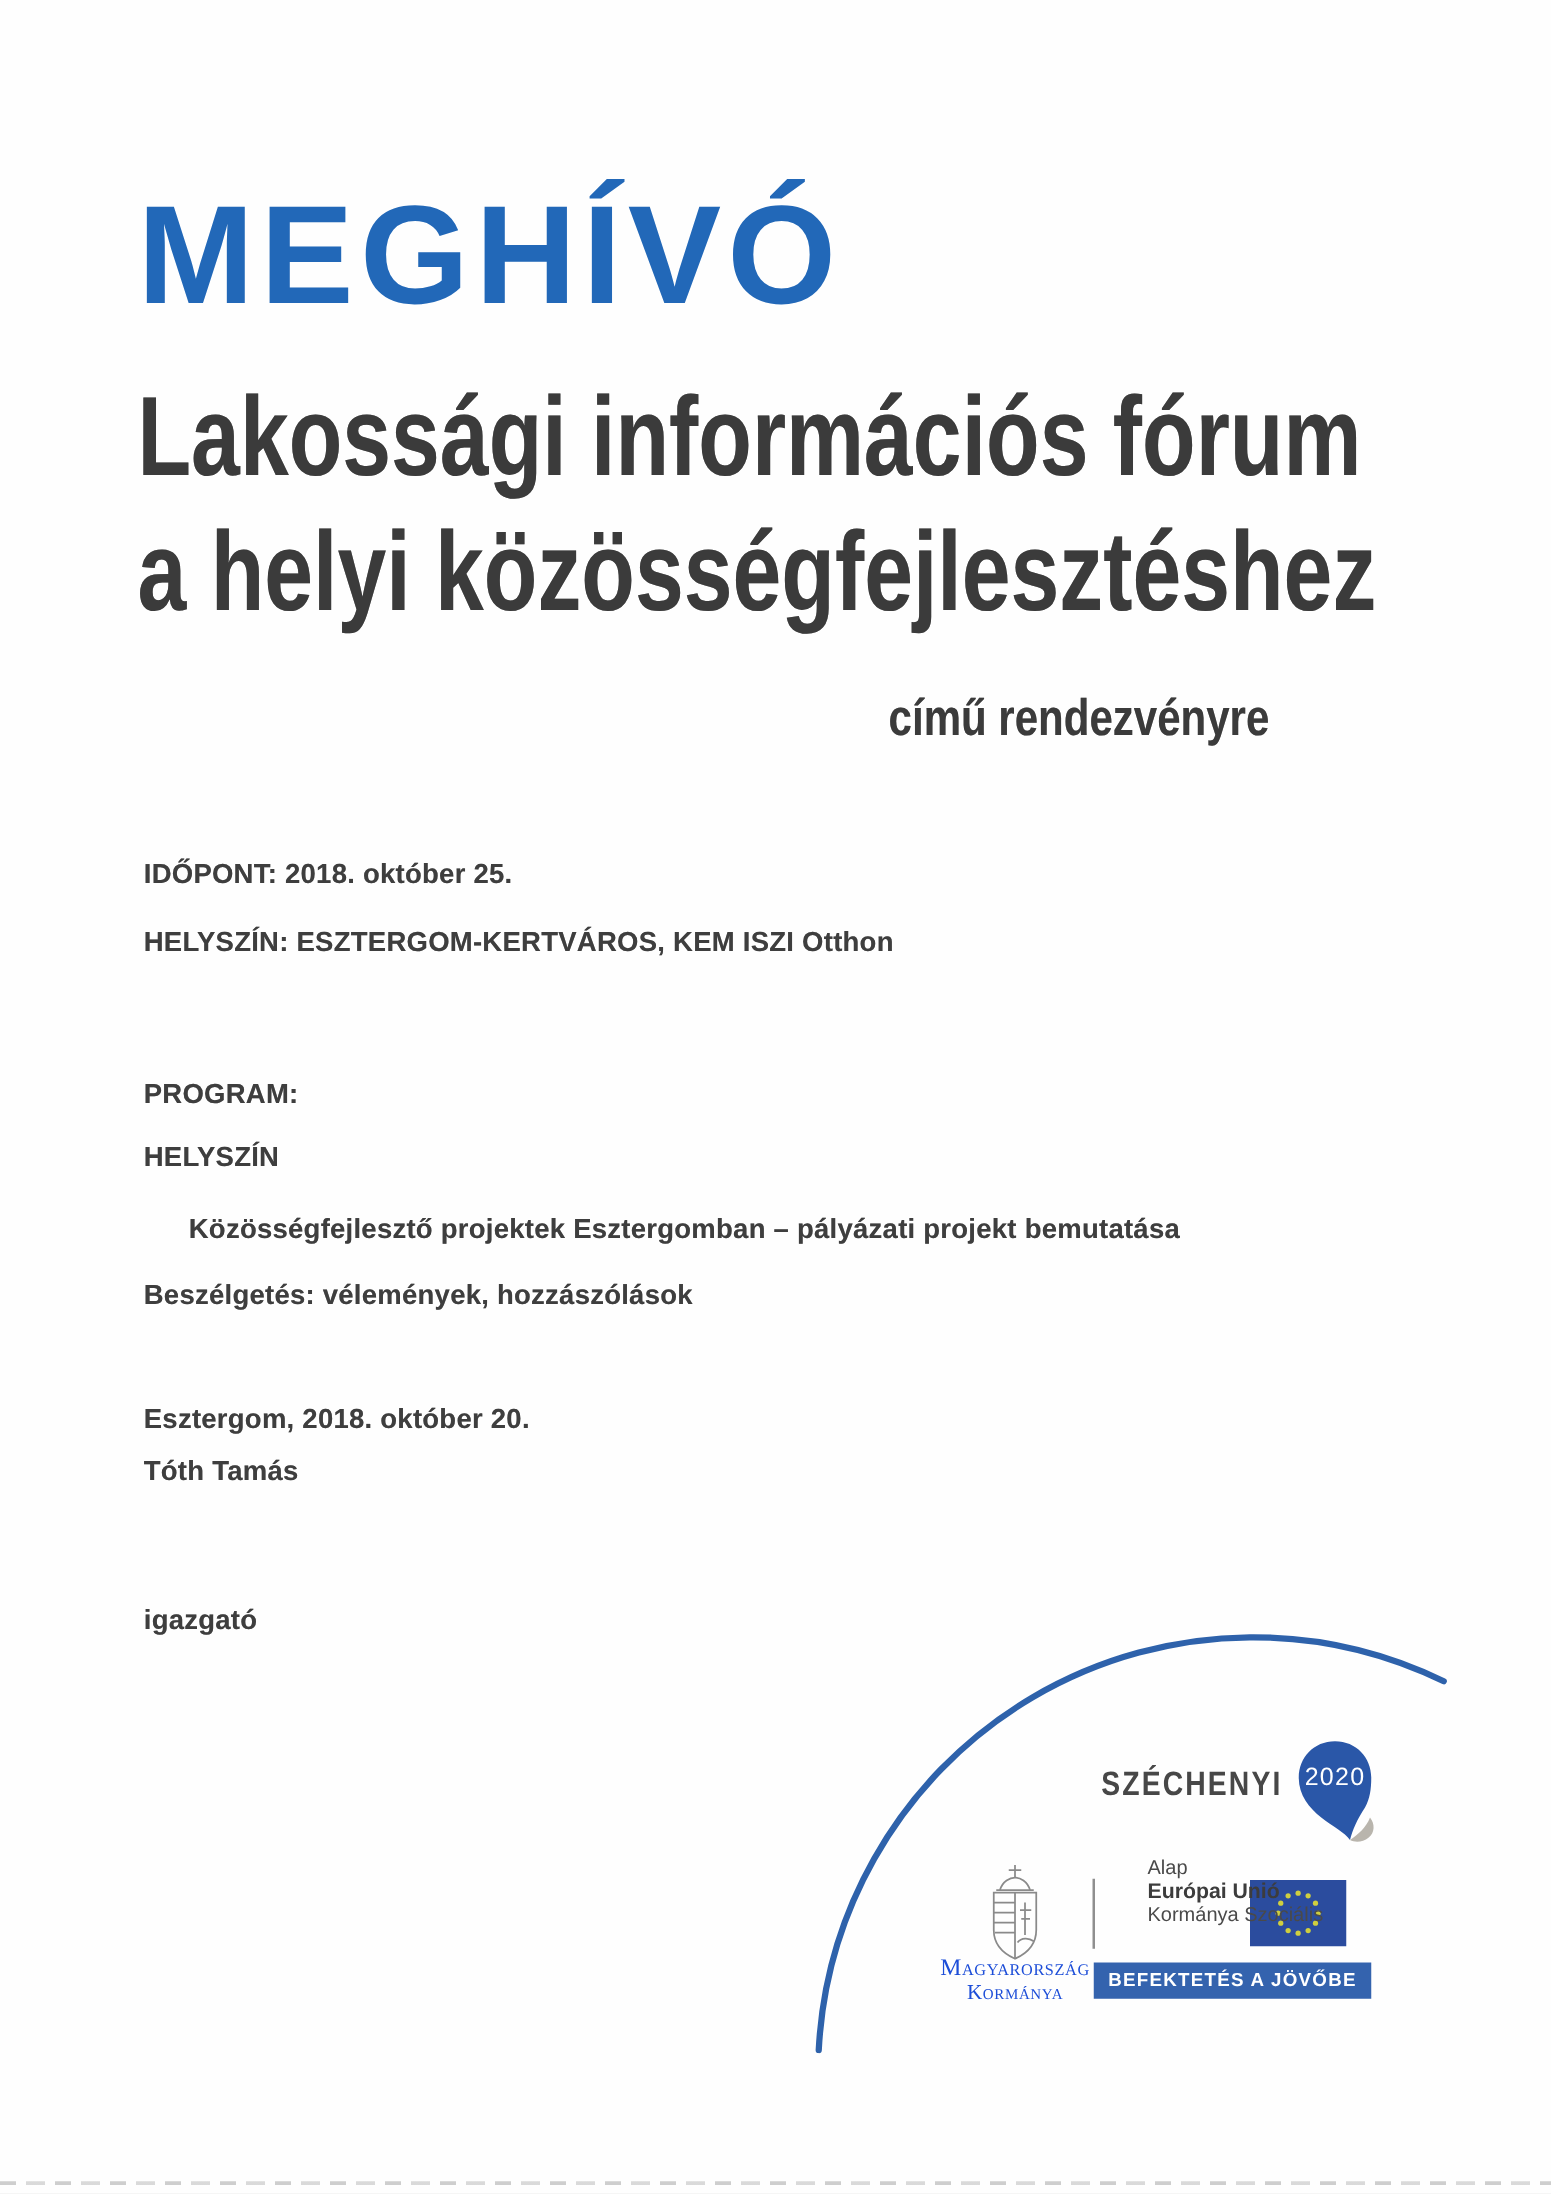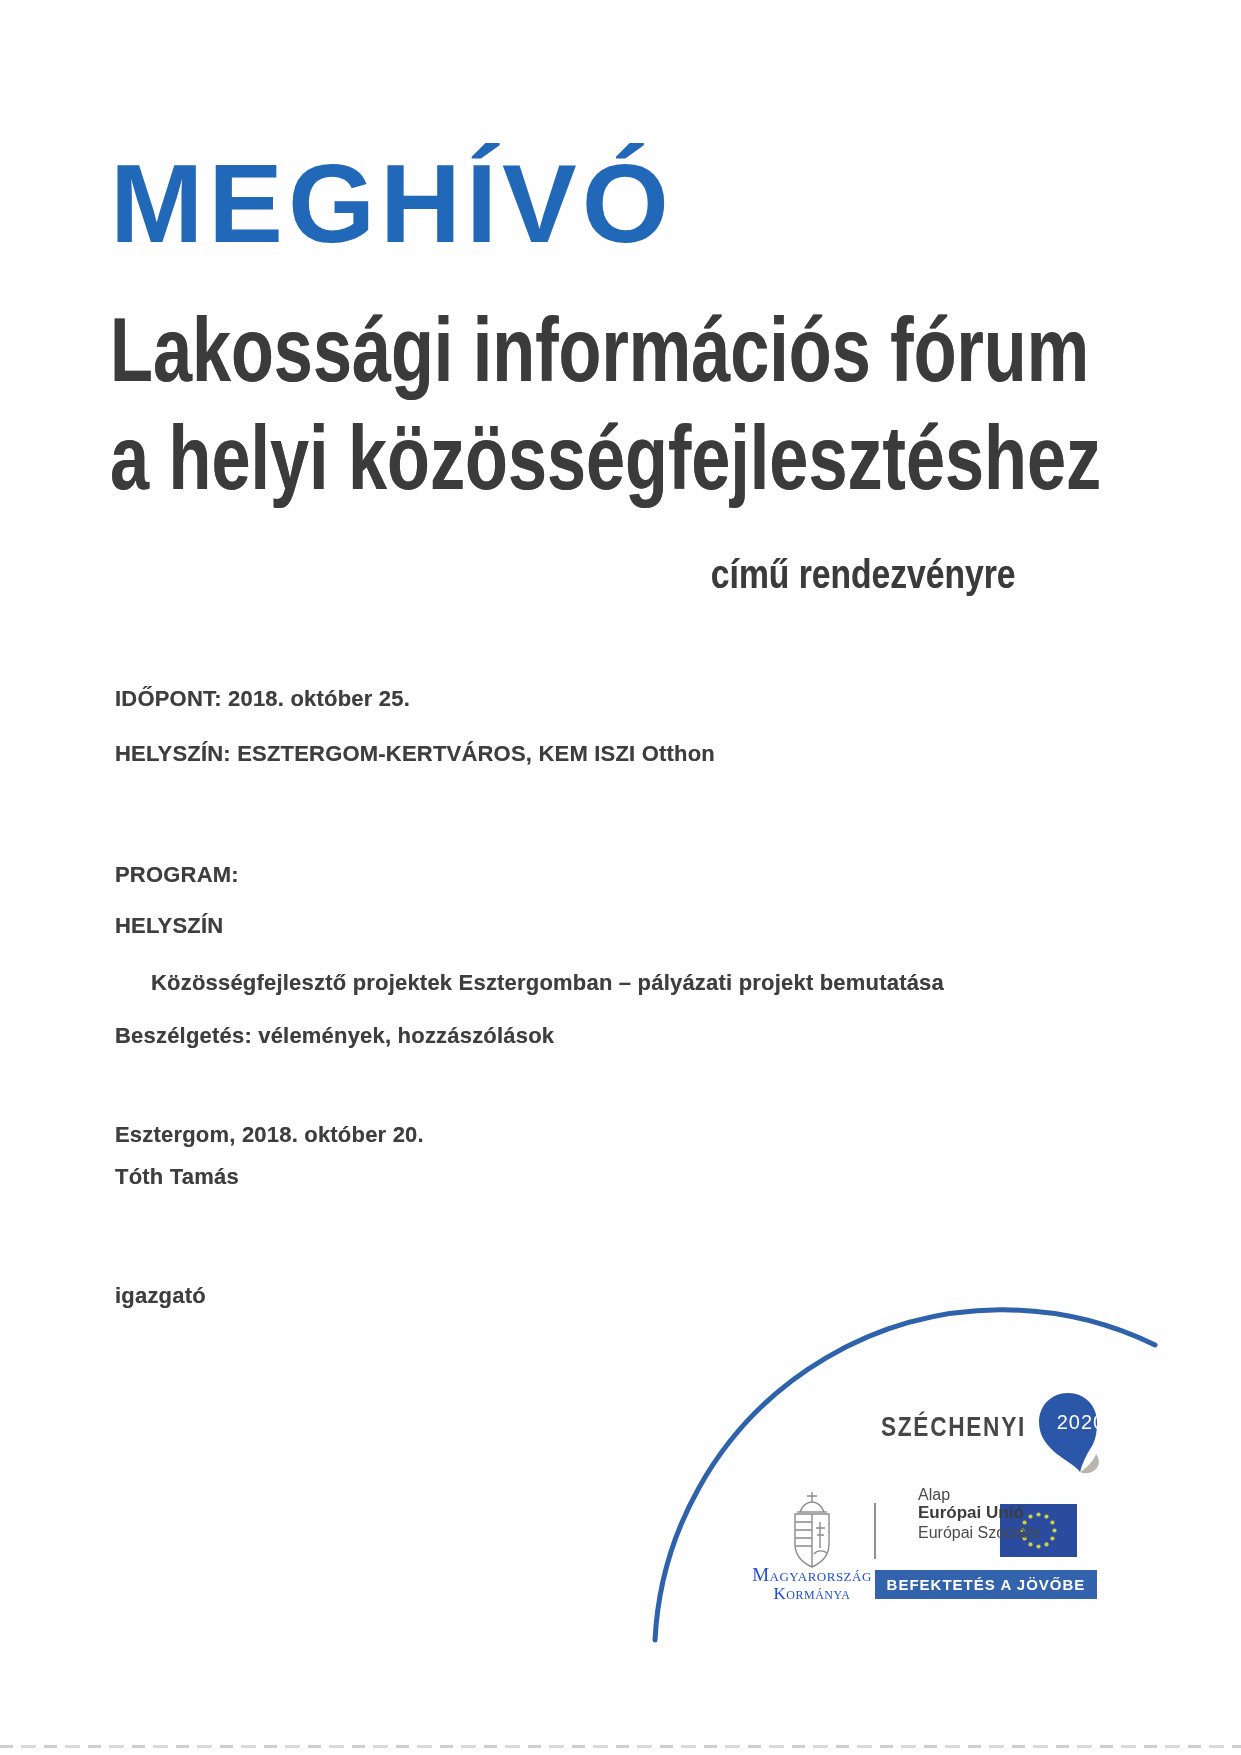--- a/index.html
+++ b/index.html
@@ -56,21 +56,21 @@
 
   
   .sz-brand{
     left:881px;top:1412px;
     font-size:27px;font-weight:bold;letter-spacing:2px;color:#474747;
     transform:scaleX(0.84);transform-origin:0 50%;
   }
   .sz-year{
     left:1040px;top:1411px;width:56px;
     font-size:20px;color:#ffffff;letter-spacing:1px;
-    text-align:center;font-weight:normal;padding-left:13px;
+    text-align:center;font-weight:normal;
   }
 
   
   .gov-line{
     left:732px;width:160px;text-align:center;
     font-family:"Liberation Serif",serif;
     font-variant:small-caps;color:#1d4ed8;
   }
   .gov1{top:1564px;font-size:19px;letter-spacing:.5px;}
   .gov2{top:1584px;font-size:17px;letter-spacing:.5px;}
@@ -170,19 +170,19 @@
   </svg>
 
   <div class="abs sz-brand">SZÉCHENYI</div>
   <div class="abs sz-year">2020</div>
 
   <div class="abs gov-line gov1">Magyarország</div>
   <div class="abs gov-line gov2">Kormánya</div>
 
   <div class="abs eu-sep"></div>
   <div class="abs eu-line eu1">Európai Unió</div>
-  <div class="abs eu-line eu2">Európai Szociális</div>
+  <div class="abs eu-line eu2">Kormánya Szociális</div>
   <div class="abs eu-line eu3">Alap</div>
   <div class="abs eu-badge">BEFEKTETÉS A JÖVŐBE</div>
 
   <div class="abs scan-line"></div>
 
 </div>
 
 </body></html>

